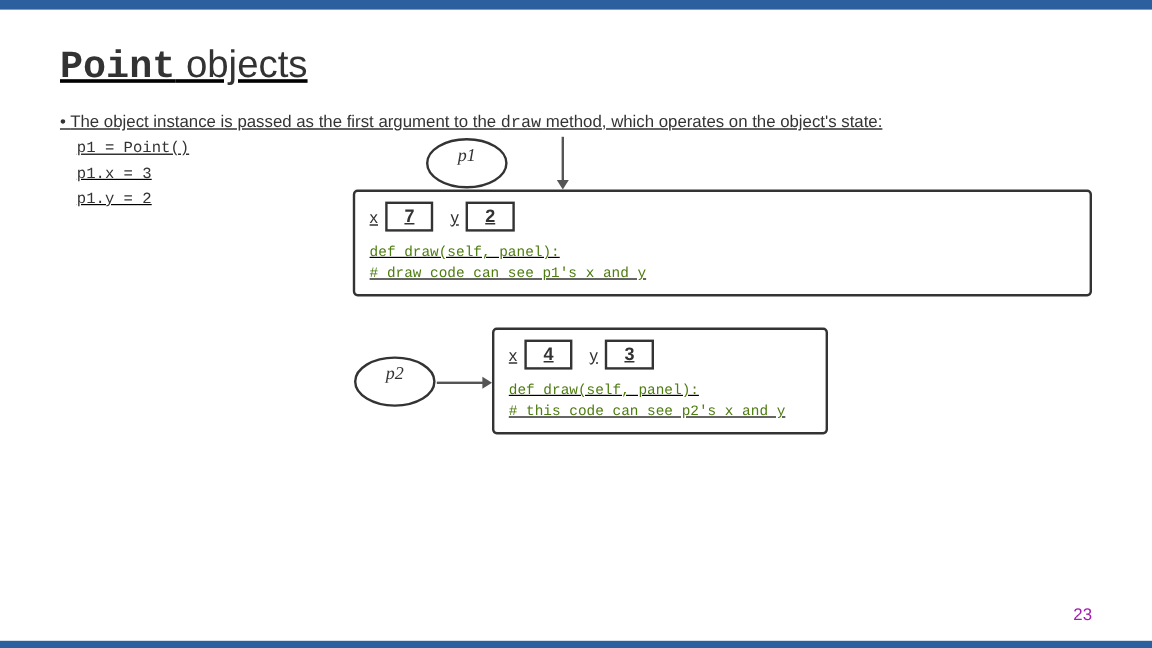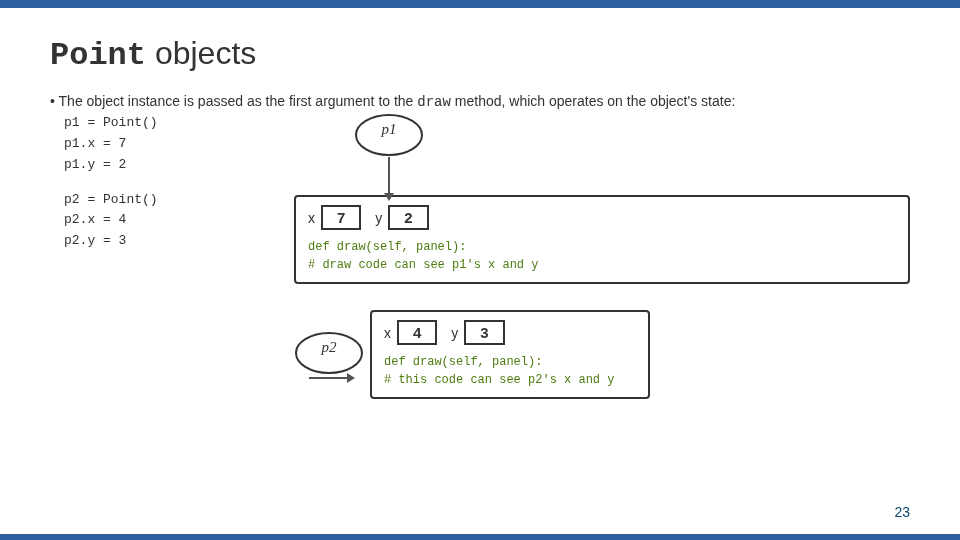--- a/index.html
+++ b/index.html
@@ -28,20 +28,21 @@
       height: 6px;
       background: #2c5f9e;
     }
 
     
     .content {
       position: absolute;
       top: 8px;
       left: 0; right: 0; bottom: 6px;
       padding: 28px 50px 20px 50px;
+      text-decoration: underline;
     }
 
     
     .title {
       font-size: 32px;
       color: #333;
       margin-bottom: 18px;
       line-height: 1.1;
     }
     .title-code {
@@ -145,21 +146,21 @@
     .oval-svg {
       display: block;
     }
 
     
     .page-number {
       position: absolute;
       bottom: 14px;
       right: 50px;
       font-size: 14px;
-      color: #0c4a6e;
+      color: #a21caf;
     }
   </style>
 </head>
 <body>
 
 <div class="top-bar"></div>
 <div class="bottom-bar"></div>
 
 <div class="content">
 
@@ -169,35 +170,30 @@
 
   <p class="bullet-text">
     • <span>The object instance is passed as the first argument to the </span><code>draw</code><span> method, which operates on the object's state:</span>
   </p>
 
   <div class="main-layout">
 
     <div class="left-side">
       <div class="code-block">
         <div>p1 = Point()</div>
-        <div>p1.x = 7</div>
+        <div>p1.x = 3</div>
         <div>p1.y = 2</div>
       </div>
-      <div class="code-block" style="margin-top:8px;">
-        <div>p2 = Point()</div>
-        <div>p2.x = 4</div>
-        <div>p2.y = 3</div>
-      </div>
     </div>
 
     <div class="right-side">
 
       <div>
 
-        <div style="display:flex; flex-direction:column; align-items:flex-start; margin-left:50px;">
+        <div style="display:flex; align-items:flex-start; margin-left:50px;">
           <div style="position:relative; display:inline-block; margin-left:10px;">
             <svg class="oval-svg" width="70" height="44">
               <ellipse cx="35" cy="22" rx="33" ry="20" fill="white" stroke="#333" stroke-width="2"></ellipse>
             </svg>
             <span style="position:absolute;top:8px;left:50%;transform:translateX(-50%);font-family:'Times New Roman',serif;font-style:italic;font-size:15px;color:#333;">p1</span>
           </div>
 
           <div style="width:2px;height:38px;background:#555;margin-left:44px;position:relative;">
             <div style="position:absolute;bottom:-6px;left:-4px;border-left:5px solid transparent;border-right:5px solid transparent;border-top:8px solid #555;"></div>
           </div>
@@ -212,21 +208,21 @@
           </div>
           <div class="code-comment">
             <div>def draw(self, panel):</div>
             <div>    # draw code can see p1's x and y</div>
           </div>
         </div>
       </div>
 
       <div style="display:flex; flex-direction:row; align-items:center; gap:0; margin-top:6px;">
 
-        <div style="display:flex;align-items:center;gap:0;margin-right:0;flex-direction:column;">
+        <div style="display:flex;align-items:center;gap:0;margin-right:0;">
           <div style="position:relative;display:inline-block;">
             <svg class="oval-svg" width="70" height="44">
               <ellipse cx="35" cy="22" rx="33" ry="20" fill="white" stroke="#333" stroke-width="2"></ellipse>
             </svg>
             <span style="position:absolute;top:8px;left:50%;transform:translateX(-50%);font-family:'Times New Roman',serif;font-style:italic;font-size:15px;color:#333;">p2</span>
           </div>
 
           <div style="width:40px;height:2px;background:#555;position:relative;margin-top:2px;">
             <div style="position:absolute;right:-6px;top:-4px;border-top:5px solid transparent;border-bottom:5px solid transparent;border-left:8px solid #555;"></div>
           </div>

